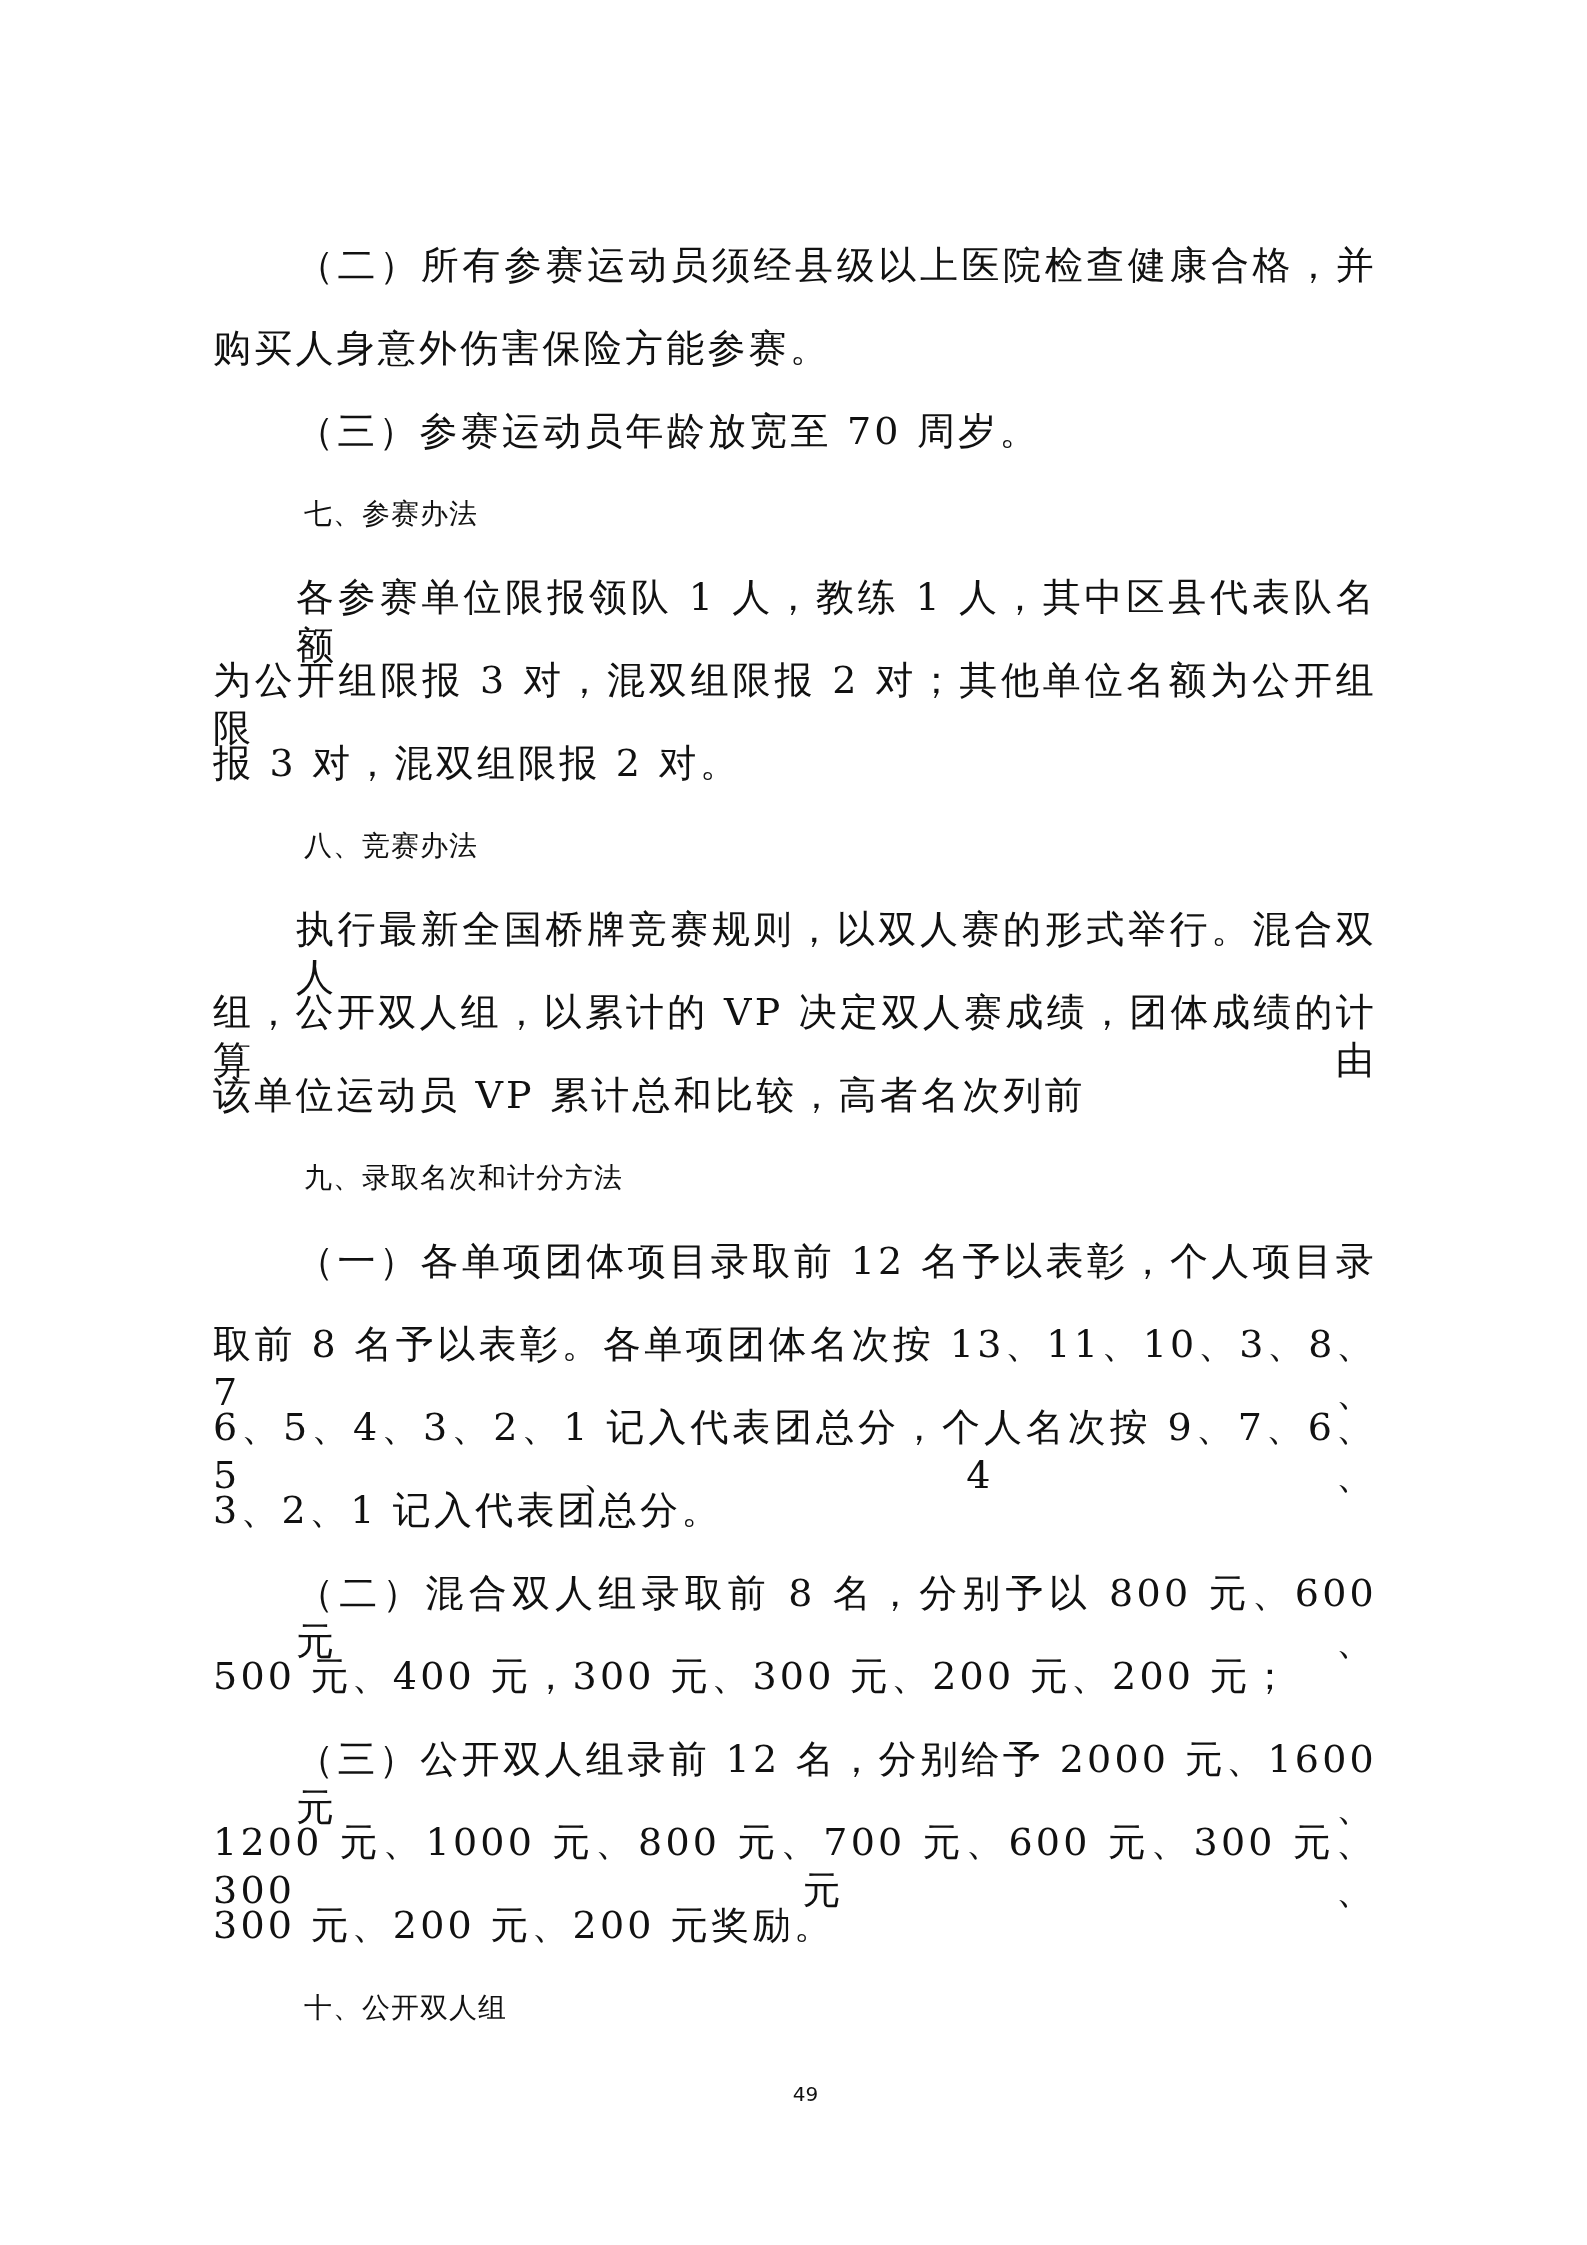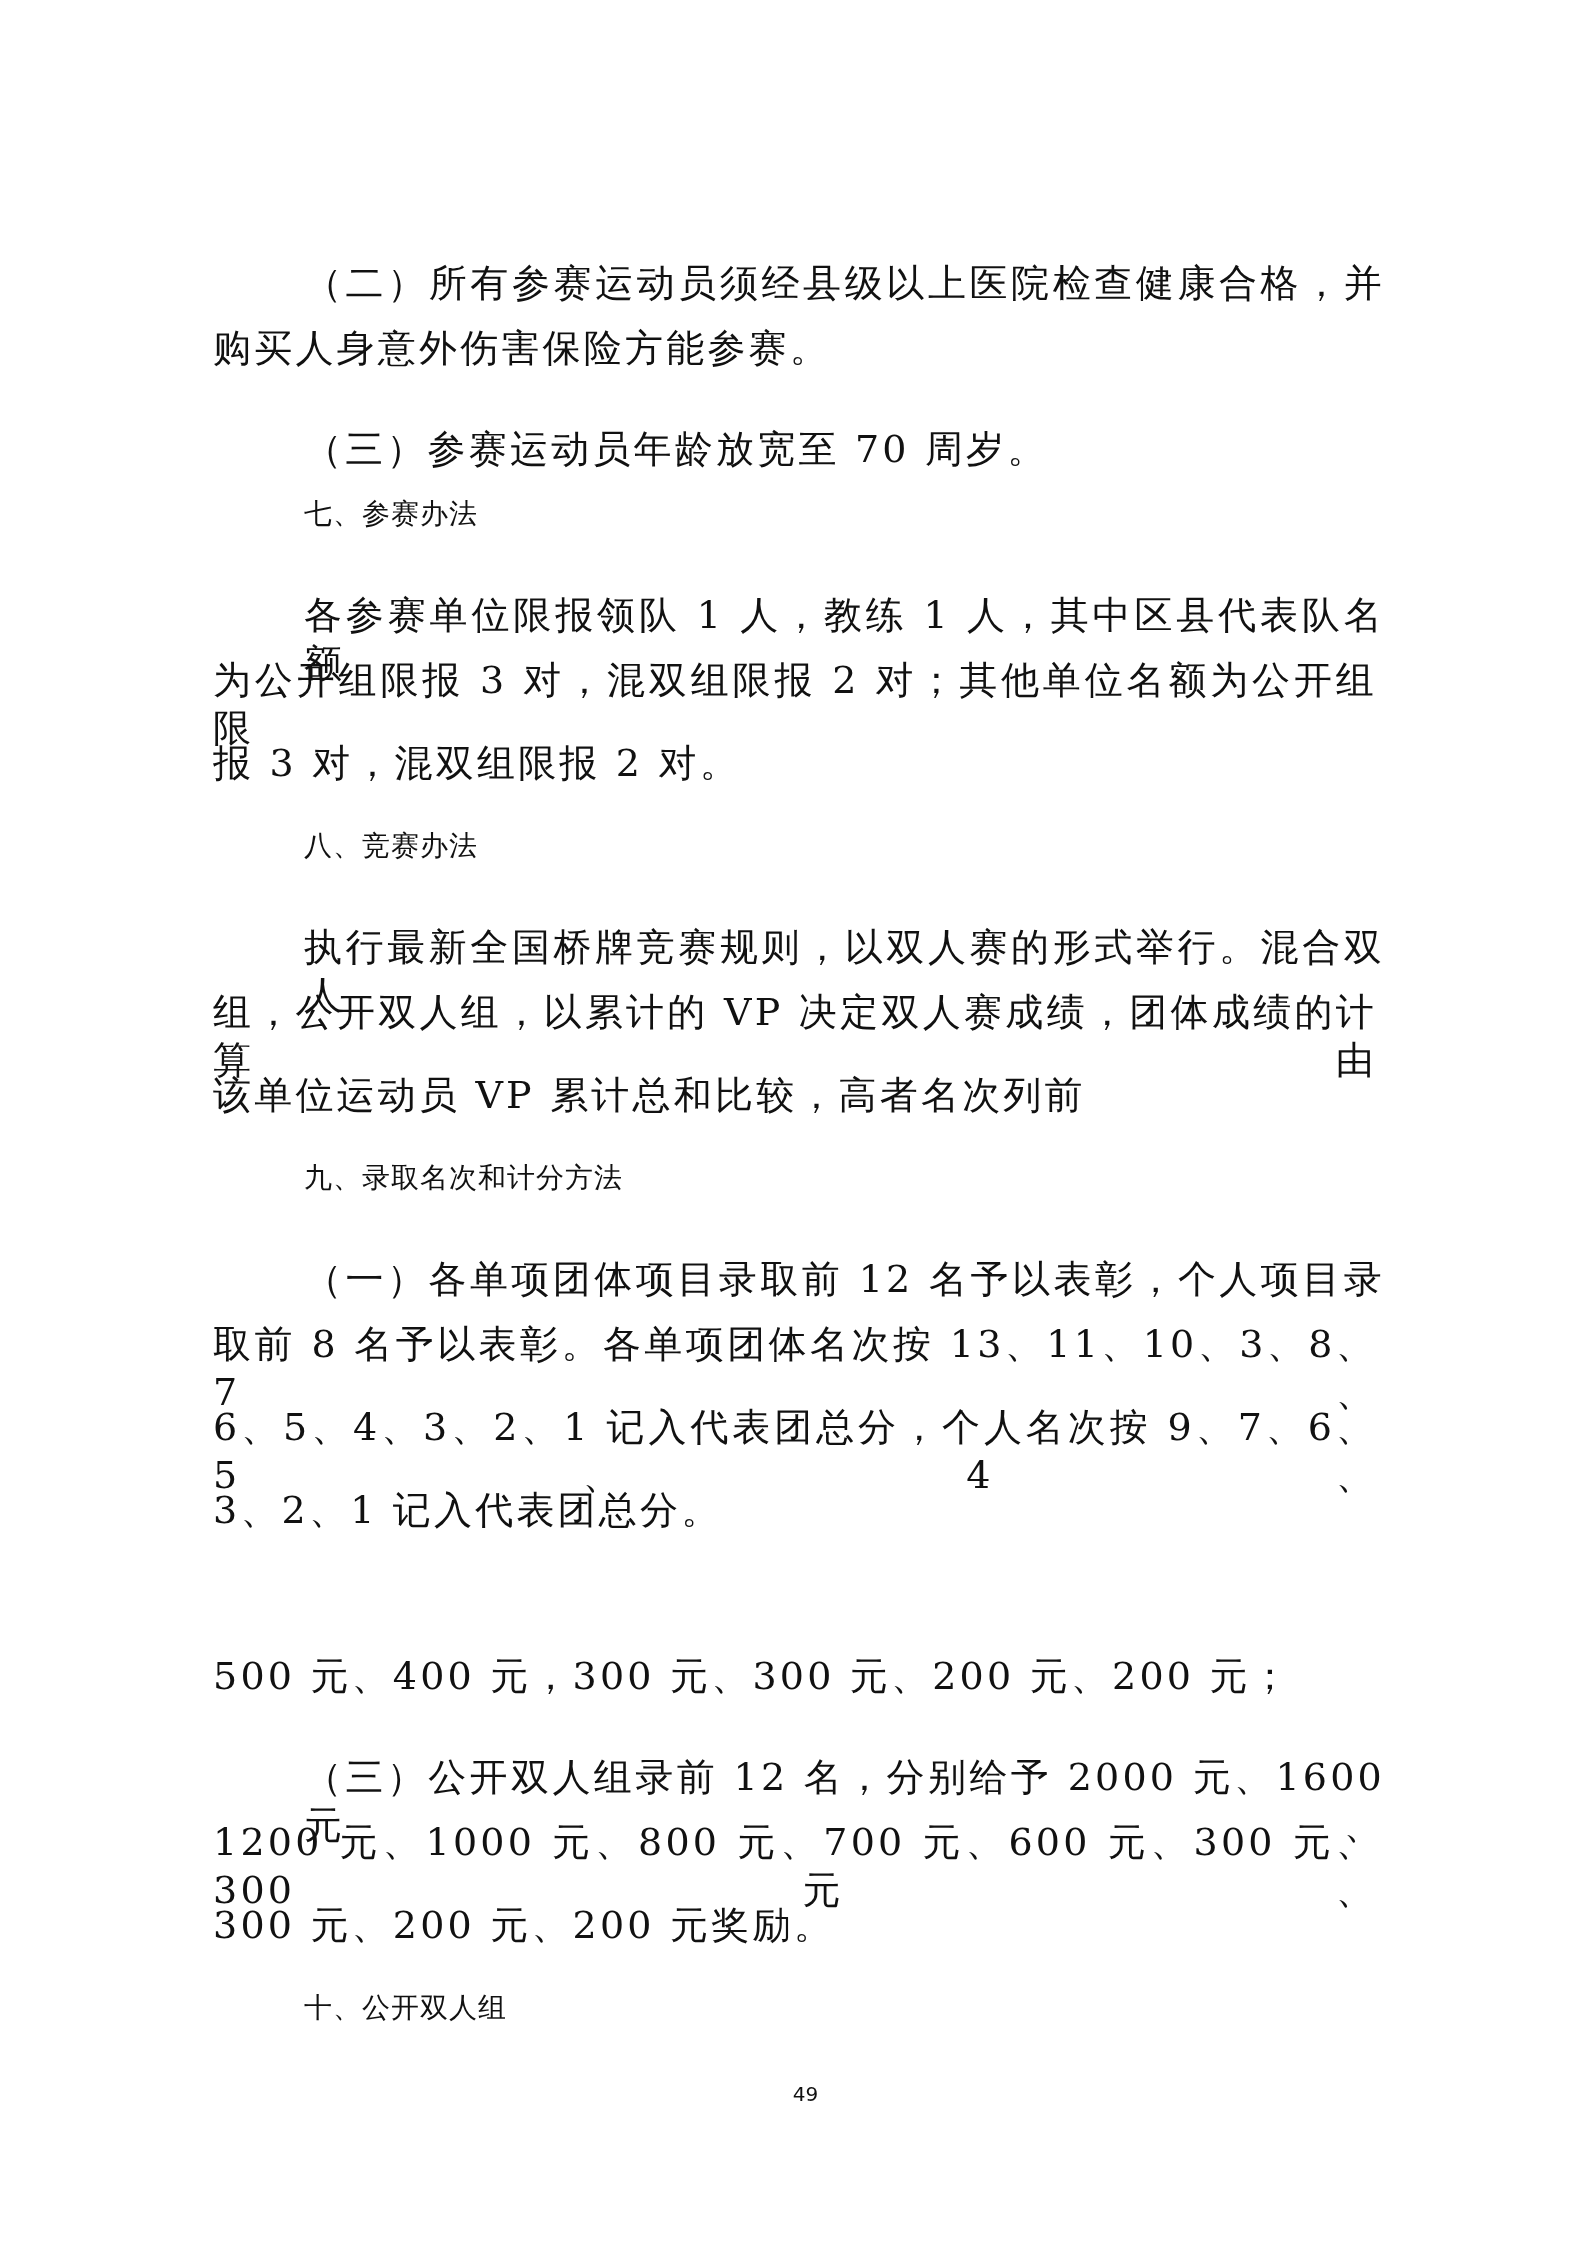--- a/index.html
+++ b/index.html
@@ -1,21 +1,21 @@
 <!DOCTYPE html>
 <html><head>
 <meta charset="utf-8">
 <style>
   html, body { margin: 0; padding: 0; background: #ffffff; }
   body { width: 1587px; height: 2245px; position: relative; overflow: hidden;
          font-family: "DejaVu Serif", "Liberation Serif", serif; color: #111; }
   .page { position: absolute; left: 0; top: 0; width: 1587px; height: 2245px; background: #fff; }
   .line { position: absolute; left: 213px; width: 1164px; font-size: 38px; line-height: 48px;
           white-space: nowrap; letter-spacing: 3.2px; }
-  .line.indent { left: 304px; width: 1081px; margin-top: 18px; }
+  .line.indent { left: 296px; width: 1081px; }
   .line.justify { text-align: justify; text-align-last: justify; white-space: normal; }
   .heading { position: absolute; left: 304px; font-size: 28px; line-height: 48px; font-weight: normal;
              font-family: "DejaVu Sans", "Liberation Sans", sans-serif; letter-spacing: 1px; }
   .page-number { position: absolute; left: 12px; width: 1587px; top: 2082px; text-align: center;
                  font-size: 20px; font-family: "DejaVu Sans", "Liberation Sans", sans-serif; }
 </style>
 </head>
 <body>
 
 <div class="page">
@@ -37,20 +37,21 @@
   <div class="line justify" style="top:988px">组，公开双人组，以累计的 VP 决定双人赛成绩，团体成绩的计算由</div>
   <div class="line" style="top:1071px">该单位运动员 VP 累计总和比较，高者名次列前</div>
 
   <div class="heading" style="top:1154px">九、录取名次和计分方法</div>
 
   <div class="line indent justify" style="top:1237px">（一）各单项团体项目录取前 12 名予以表彰，个人项目录</div>
   <div class="line justify" style="top:1320px">取前 8 名予以表彰。各单项团体名次按 13、11、10、3、8、7、</div>
   <div class="line justify" style="top:1403px">6、5、4、3、2、1 记入代表团总分，个人名次按 9、7、6、5、4、</div>
   <div class="line" style="top:1486px">3、2、1 记入代表团总分。</div>
 
+  <div class="line indent justify" style="top:1569px">（二）混合双人组录取前 8 名，分别予以 800 元、600 元、</div>
   <div class="line" style="top:1652px">500 元、400 元，300 元、300 元、200 元、200 元；</div>
 
   <div class="line indent justify" style="top:1735px">（三）公开双人组录前 12 名，分别给予 2000 元、1600 元、</div>
   <div class="line justify" style="top:1818px">1200 元、1000 元、800 元、700 元、600 元、300 元、300 元、</div>
   <div class="line" style="top:1901px">300 元、200 元、200 元奖励。</div>
 
   <div class="heading" style="top:1984px">十、公开双人组</div>
 
   <div class="page-number">49</div>
 </div>

